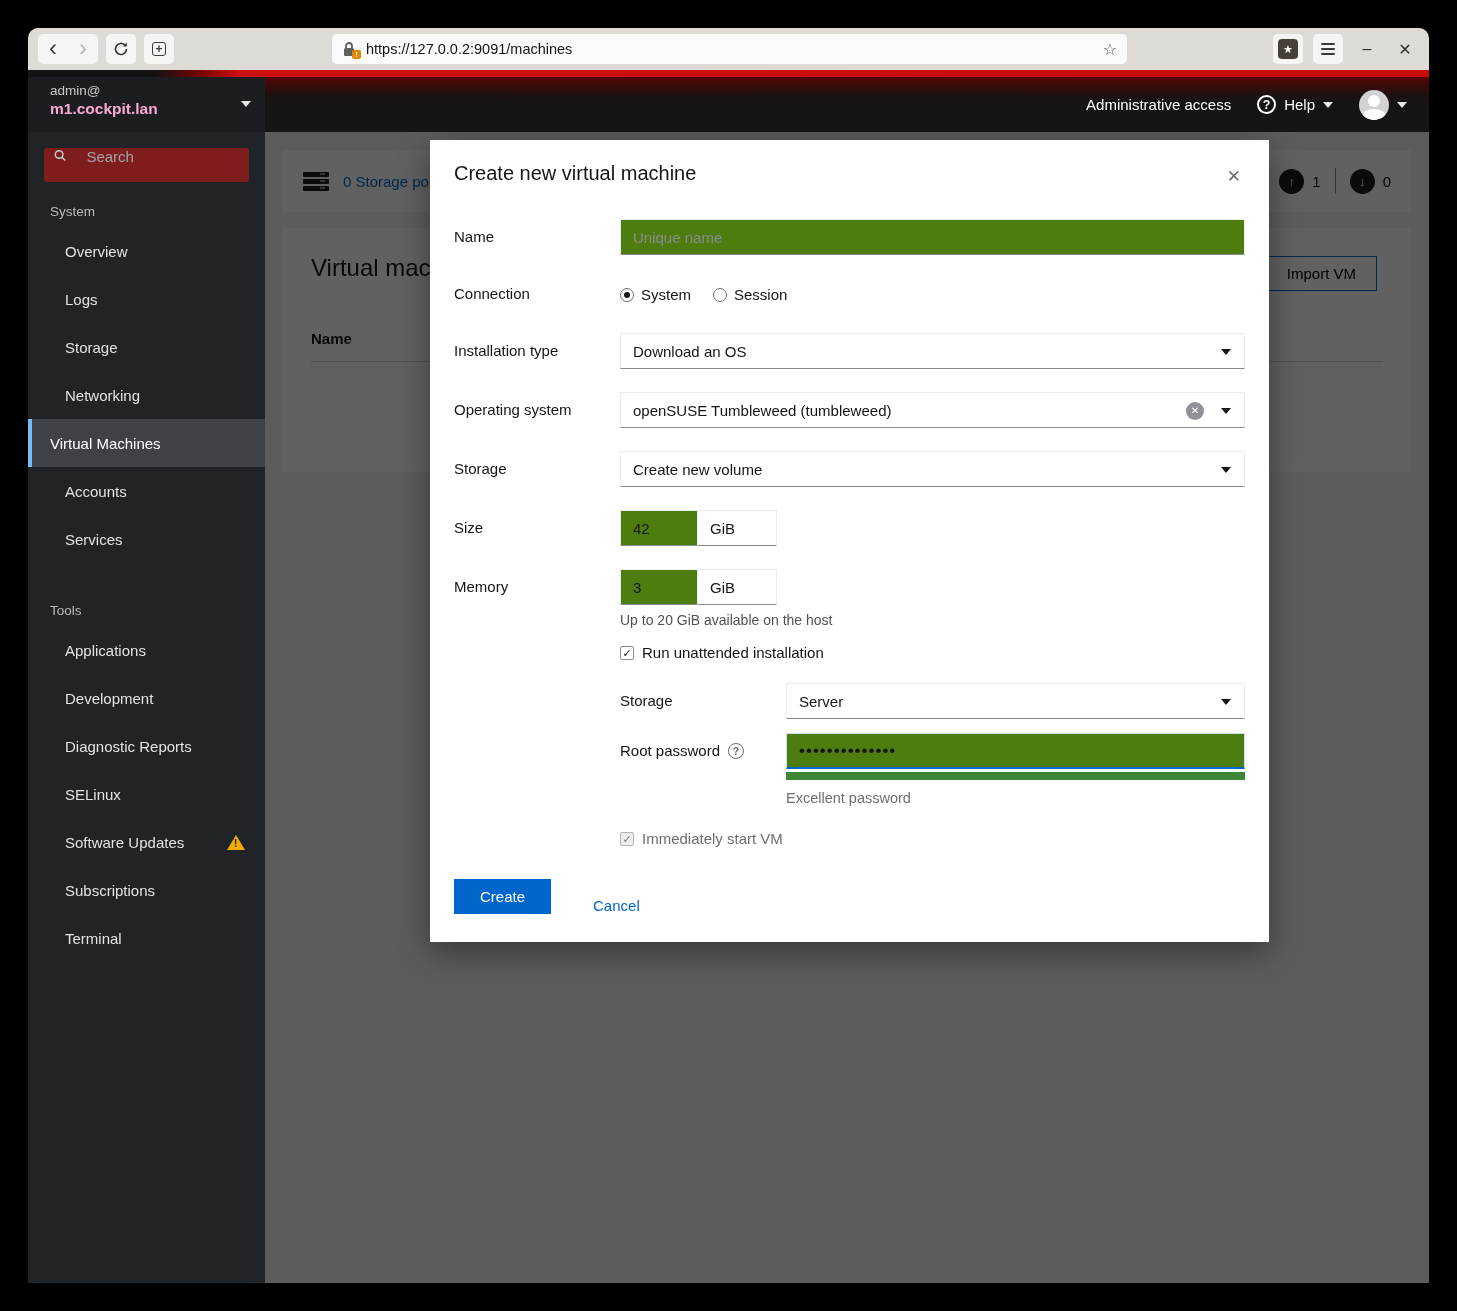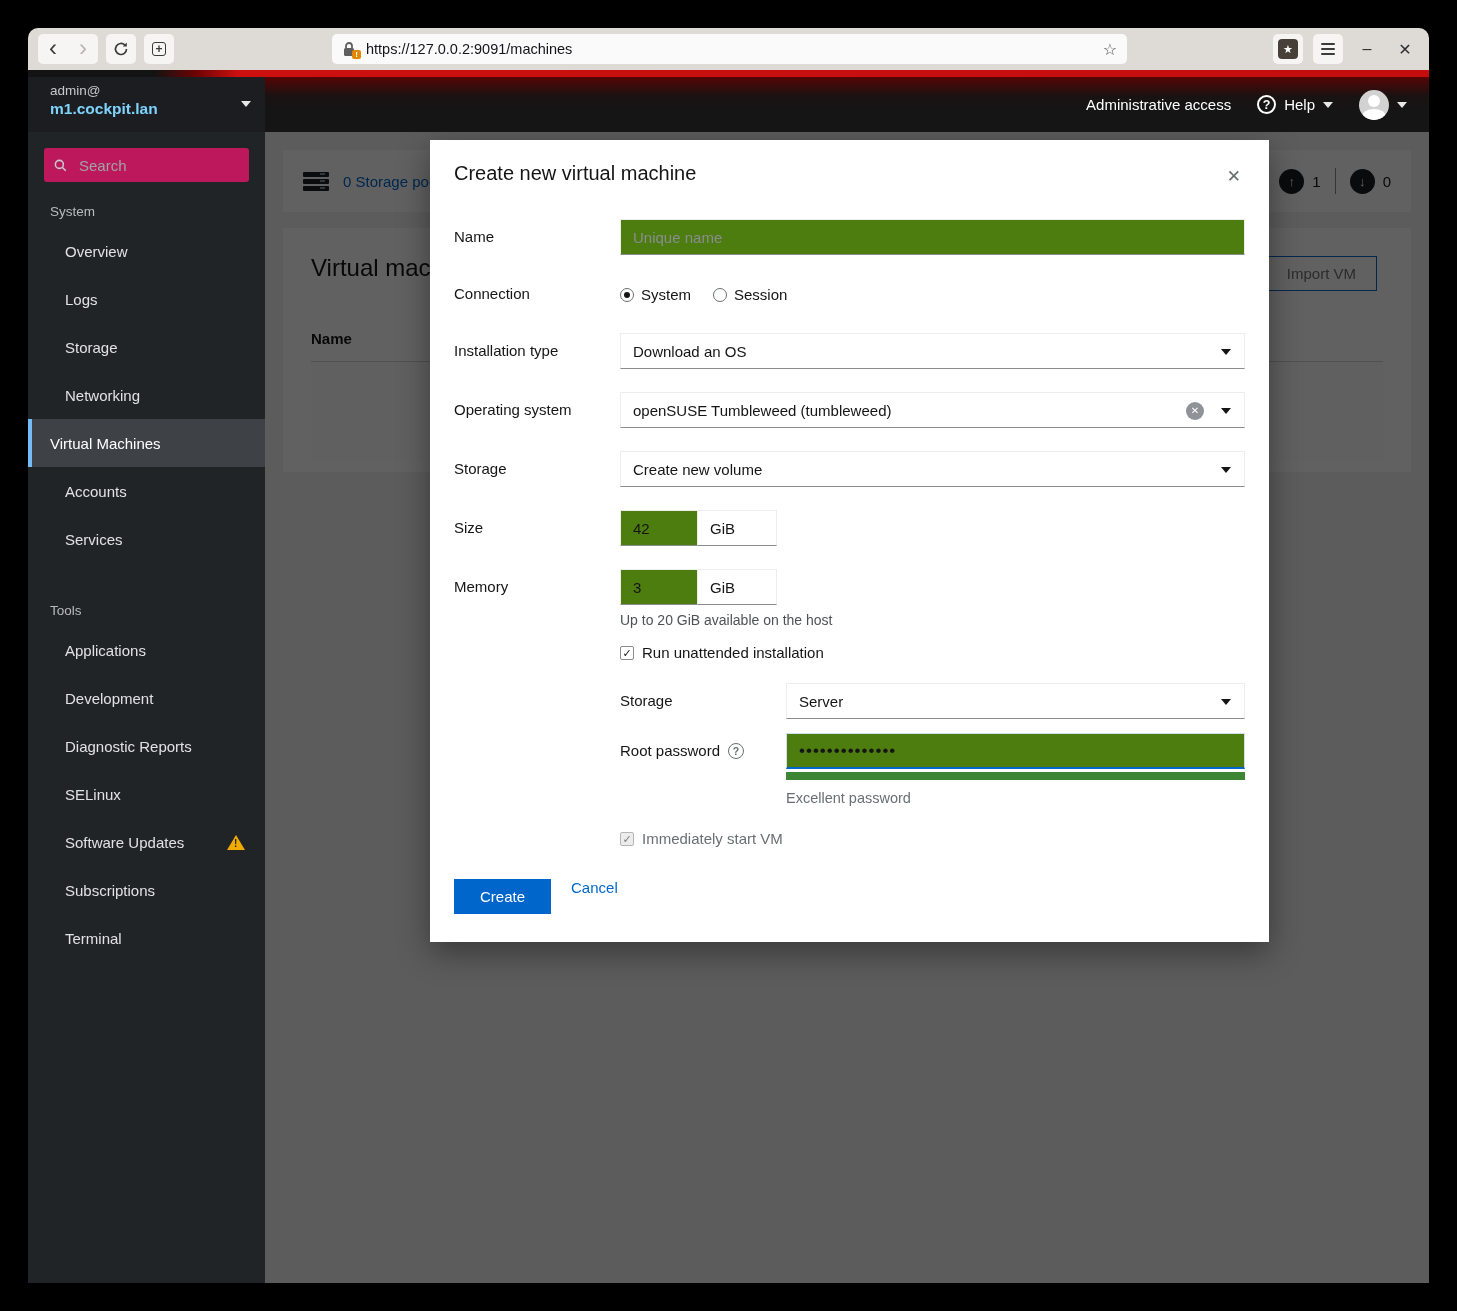--- a/index.html
+++ b/index.html
@@ -35,38 +35,38 @@
   .winctl { font-size:16px; color:#2f2f2f; background:transparent; border:none; width:28px; height:28px; cursor:pointer; }
 
   
   .app { position:relative; height:1213px; display:flex; flex-direction:column; background:#f2f2f2; }
   .red-stripe { height:7px; flex:0 0 7px;
       background:linear-gradient(90deg,#131313 0%,#131313 9%,#6e0303 12%,#cc1010 15%,#c50d0d 100%); }
   .toprow { height:55px; flex:0 0 55px; display:flex;
       background:linear-gradient(180deg,#550505 0%,#1a1212 35%, #151515 60%); }
   .brand { width:237px; background:#1b1d20; padding:6px 16px 0 22px; position:relative; cursor:pointer; }
   .brand-user { color:#c6c9cb; font-size:13.5px; }
-  .brand-host { color:#7dd3fc; font-size:15.5px; font-weight:700; margin-top:2px; }
+  .brand-host { color:#f9a8d4; font-size:15.5px; font-weight:700; margin-top:2px; }
   .brand-caret { position:absolute; right:14px; top:24px; }
   .caret { width:0; height:0; border-left:5px solid transparent; border-right:5px solid transparent;
            border-top:6px solid #e8e8e8; display:inline-block; }
   .masthead { flex:1; display:flex; align-items:center; justify-content:flex-end; gap:26px; padding-right:22px; }
   .mh-item { color:#fff; font-size:15px; display:flex; align-items:center; gap:8px; cursor:pointer; background:none; border:none; }
   .qmark { width:19px; height:19px; border:2px solid #fff; border-radius:50%; color:#fff; font-size:12.5px;
            font-weight:bold; display:flex; align-items:center; justify-content:center; }
   .avatar { width:30px; height:30px; border-radius:50%; background:#d2d2d2; position:relative; overflow:hidden; }
   .avatar::before { content:""; position:absolute; left:9px; top:5px; width:12px; height:12px; border-radius:50%; background:#fff; }
   .avatar::after  { content:""; position:absolute; left:3px; top:19px; width:24px; height:16px; border-radius:50%; background:#fff; }
 
   .approw { flex:1; display:flex; min-height:0; }
 
   
   .sidebar { width:237px; background:#212427; color:#d2d5d8; display:flex; flex-direction:column; }
-  .search-box { margin:16px 16px 0 16px; height:34px; background:#be185d; border-radius:3px;
-                display:flex; align-items:center; padding:0 10px; gap:12px; }
+  .search-box { margin:16px 16px 0 16px; height:34px; background:#7f1d1d; border-radius:3px;
+                display:flex; align-items:flex-start; padding:0 10px; gap:20px; }
   .search-box input { background:transparent; border:none; outline:none; color:#d2d5d8; font-size:15px; width:100%; }
   .search-box input::placeholder { color:#9fa4a8; }
   .nav-section-title { color:#b8bbbe; font-size:13.5px; padding:22px 0 8px 22px; }
   .nav-section + .nav-section .nav-section-title { padding-top:40px; }
   .nav-item { height:48px; display:flex; align-items:center; padding-left:37px; padding-right:20px;
               font-size:15px; color:#e0e2e4; cursor:pointer; justify-content:space-between; }
   .nav-item.selected { background:#3e4247; border-left:4px solid #73bcf7; padding-left:18px; color:#fff; }
   .warn-tri { width:0; height:0; border-left:9px solid transparent; border-right:9px solid transparent;
               border-bottom:15px solid #f0ab00; position:relative; display:inline-block; }
   .warn-tri i { position:absolute; left:-2px; top:3px; font-style:normal; font-size:10px; font-weight:bold; color:#212427; }
@@ -80,21 +80,21 @@
   .disks span { width:26px; height:5px; background:#1f2124; border-radius:1px; position:relative; }
   .disks span::after { content:""; position:absolute; right:4px; top:1.5px; width:5px; height:2px; background:#8a8d90; }
   .counters { margin-left:auto; display:flex; align-items:center; gap:14px; }
   .cnt { display:flex; align-items:center; gap:8px; font-size:15px; color:#151515; }
   .circ { width:25px; height:25px; border-radius:50%; background:#1b1d20; color:#fff; font-size:13px;
           display:flex; align-items:center; justify-content:center; }
   .vsep { width:1px; height:26px; background:#8a8d90; }
   .main-card { top:96px; height:244px; padding:26px 28px; }
   .page-title { font-size:24px; color:#151515; }
   .import-btn { position:absolute; right:34px; top:28px; background:transparent; border:1px solid #0066cc;
-                color:#737373; font-size:15px; padding:8px 20px; cursor:pointer; }
+                color:#000000; font-size:15px; padding:8px 20px; cursor:pointer; }
   .col-head { margin-top:48px; font-size:15px; font-weight:bold; color:#151515; }
   .table-divider { margin-top:14px; border-top:1px solid #d2d2d2; }
   .empty-rows { height:100px; background:#fcfcfc; }
 
   .backdrop { position:absolute; inset:0; background:rgba(0,0,0,0.62); z-index:5; }
 
   
   .dialog { position:absolute; left:165px; top:8px; width:839px; min-height:791px; background:#fff; z-index:10;
             box-shadow:0 10px 30px rgba(0,0,0,.4); padding:22px 24px 28px 24px; }
   .dlg-head { display:flex; align-items:flex-start; justify-content:space-between; margin-bottom:28px; }
@@ -136,21 +136,21 @@
          text-align:center; color:#151515; border-radius:2px; }
   .chkrow.disabled { color:#6a6e73; }
   .chkrow.disabled .chk { background:#ececec; border-color:#b5b5b5; color:#7a7a7a; }
 
   .qmark-sm { width:16px; height:16px; border:1.5px solid #6a6e73; border-radius:50%; color:#6a6e73;
               font-size:10.5px; font-weight:bold; display:inline-flex; align-items:center; justify-content:center; }
   .pw-input { letter-spacing:1px; font-size:17px; }
   .strength-bar { height:8px; margin-top:3px; width:100%; }
   .pw-helper { font-size:14.5px; color:#6a6e73; margin-top:10px; }
 
-  .dlg-footer { display:flex; align-items:flex-start; gap:20px; margin-top:32px; }
+  .dlg-footer { display:flex; align-items:flex-end; gap:42px; margin-top:32px; }
   .btn-primary { background:#0066cc; color:#fff; border:none; font-size:15px; padding:9px 26px; cursor:pointer; }
   .btn-link { background:none; border:none; color:#0066cc; font-size:15px; cursor:pointer; }
 
   svg { display:block; }
 </style>
 </head>
 <body>
 
 <div class="bwindow">
 

